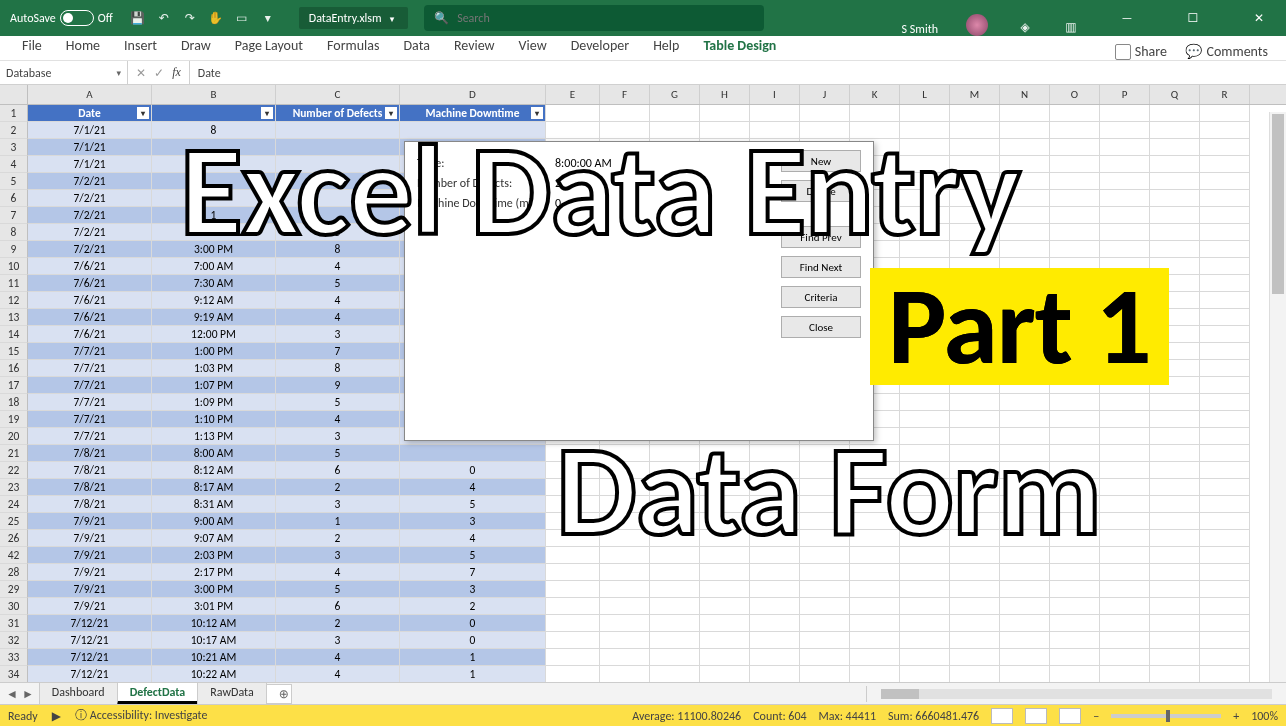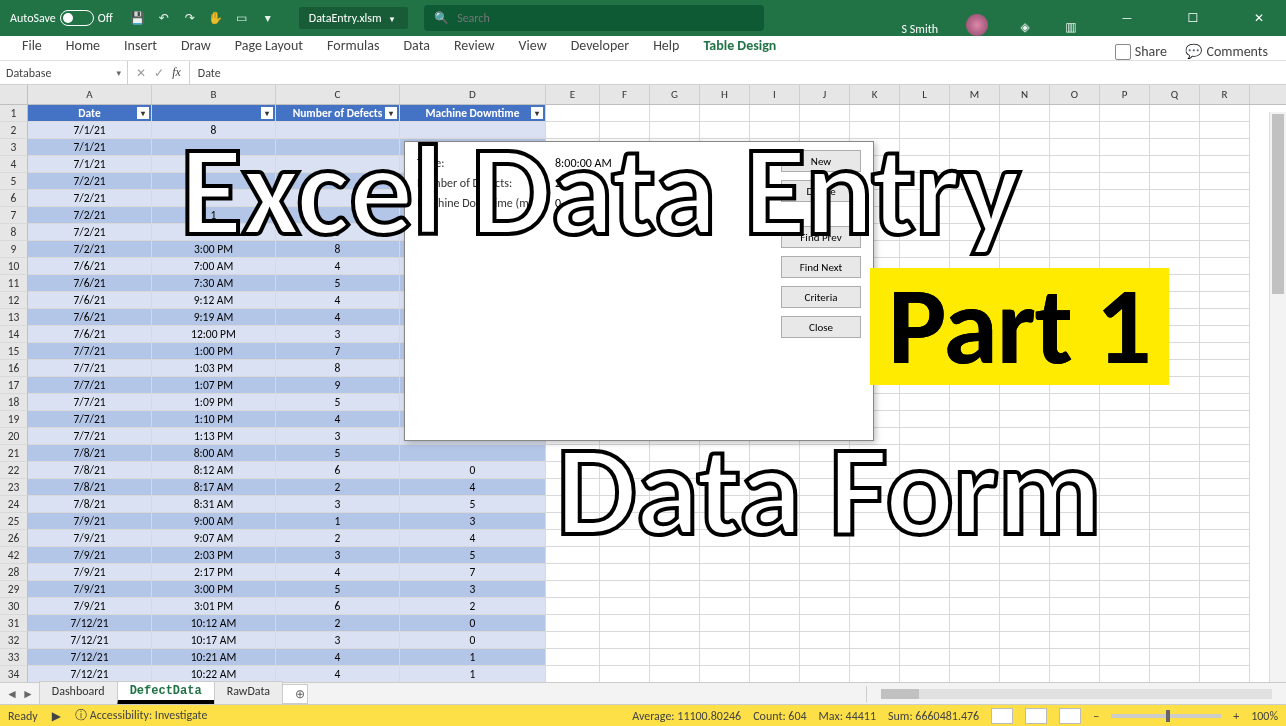--- a/index.html
+++ b/index.html
@@ -57,21 +57,21 @@
   .dlg-fields { flex:1;}
   .fld { display:flex; align-items:center; margin:6px 0; gap:8px;}
   .fld label { width:130px; color:#333;}
   .fld .val { }
   .dlg-btns { width:80px; display:flex; flex-direction:column; gap:8px;}
   .dlg-btns button { height:22px; font-size:11px; background:#e8e8e8; border:1px solid #adadad; text-align:center;}
   
   .sheettabs { position:absolute; left:0; bottom:22px; height:22px; width:100%; background:#f3f3f3; border-top:1px solid #ccc; display:flex; align-items:center; font-size:12px;}
   .sheet-nav { display:flex; gap:4px; padding:0 6px; color:#666;}
   .stab { padding:2px 12px; border:1px solid #ccc; background:#fff; margin-left:-1px; color:#333;}
-  .stab.active { background:#fff; border-bottom:6px solid #000000; color:#217346; font-weight:600;font-family:Liberation Mono, monospace;}
+  .stab.active { background:#fff; border-bottom:4px solid #000000; color:#217346; font-weight:600;}
   .stab.inactive { background:#ececec;}
   .stab.new { width:24px; text-align:center; color:#666;}
   .hscroll { margin-left:auto; width:420px; height:16px; background:#f3f3f3; border-left:1px solid #ccc; position:relative;}
   .hscroll .track { position:absolute; left:14px; right:14px; top:3px; bottom:3px; background:#e1e1e1;}
   .hscroll .thumb { position:absolute; left:14px; width:38px; top:3px; bottom:3px; background:#c1c1c1;}
   
   .status { position:absolute; left:0; bottom:0; right:0; height:22px; background:#fde047; border-top:1px solid #ccc; display:flex; align-items:center; font-size:12px; color:#444; padding:0 8px; gap:14px;}
   .status .right { margin-left:auto; display:flex; align-items:center; gap:12px;}
   .viewbtn { width:22px; height:16px; border:1px solid #bbb; background:#fff;}
   .zoom-slider { width:110px; height:4px; background:#ccc; position:relative;}

